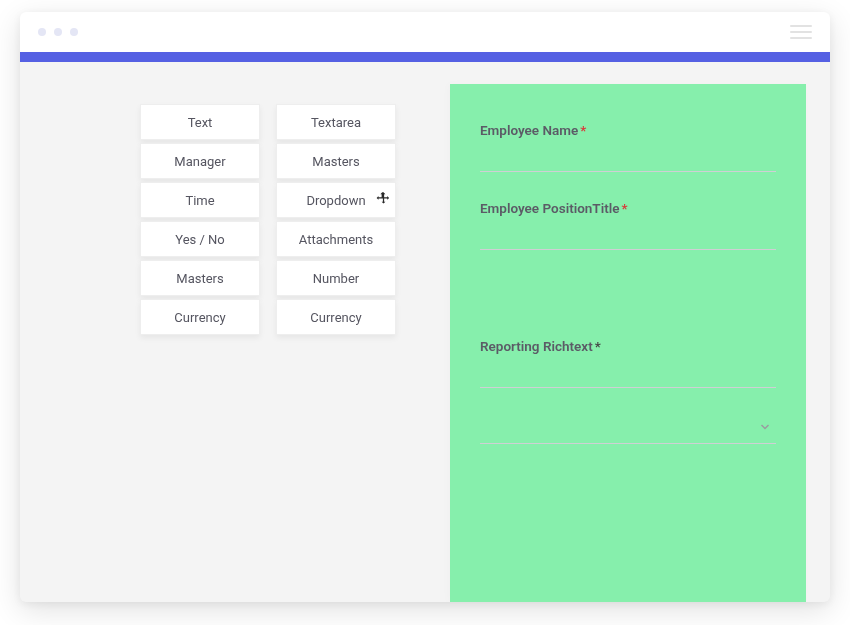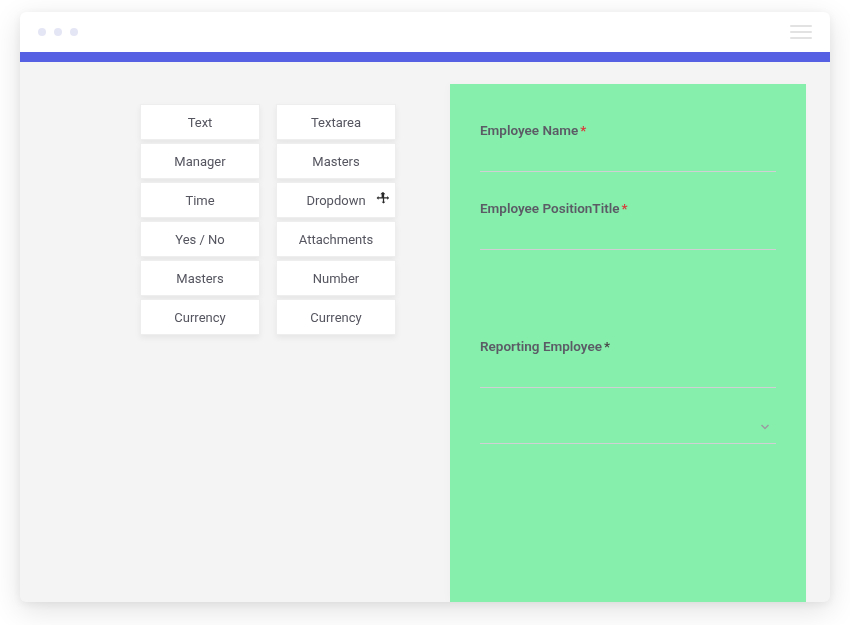--- a/index.html
+++ b/index.html
@@ -199,21 +199,21 @@
 
       <div class="form-field gap-large">
         <label class="form-label">
           <span>Employee PositionTitle</span><span class="req">*</span>
         </label>
         <input class="form-input" type="text" value="" style="">
       </div>
 
       <div class="form-field">
         <label class="form-label">
-          <span>Reporting Employee</span><span class="req" style="color:#444">*</span>
+          <span>Reporting Richtext</span><span class="req" style="color:#444">*</span>
         </label>
         <input class="form-input" type="text" value="" style="">
       </div>
 
       <div class="form-field">
         <div class="form-select">
           <span></span>
           <span class="chevron">
             <svg width="14" height="14" viewBox="0 0 24 24" fill="none" stroke="#9a9aa0" stroke-width="2.5">
                 <polyline points="6 9 12 15 18 9"></polyline>

